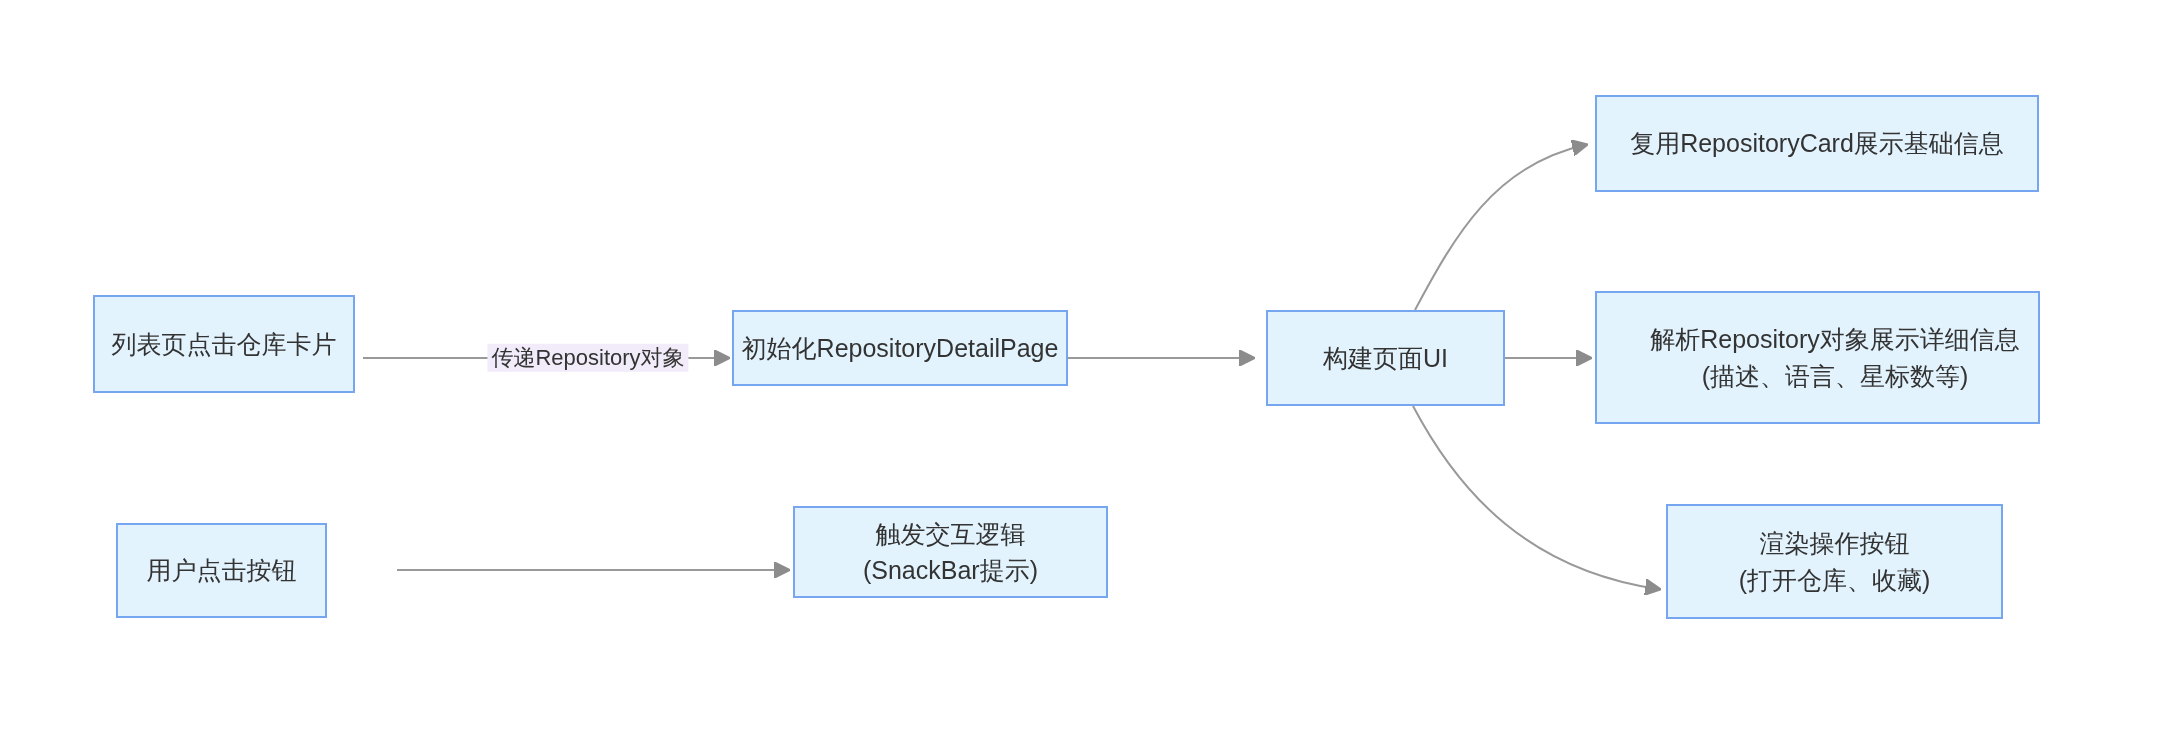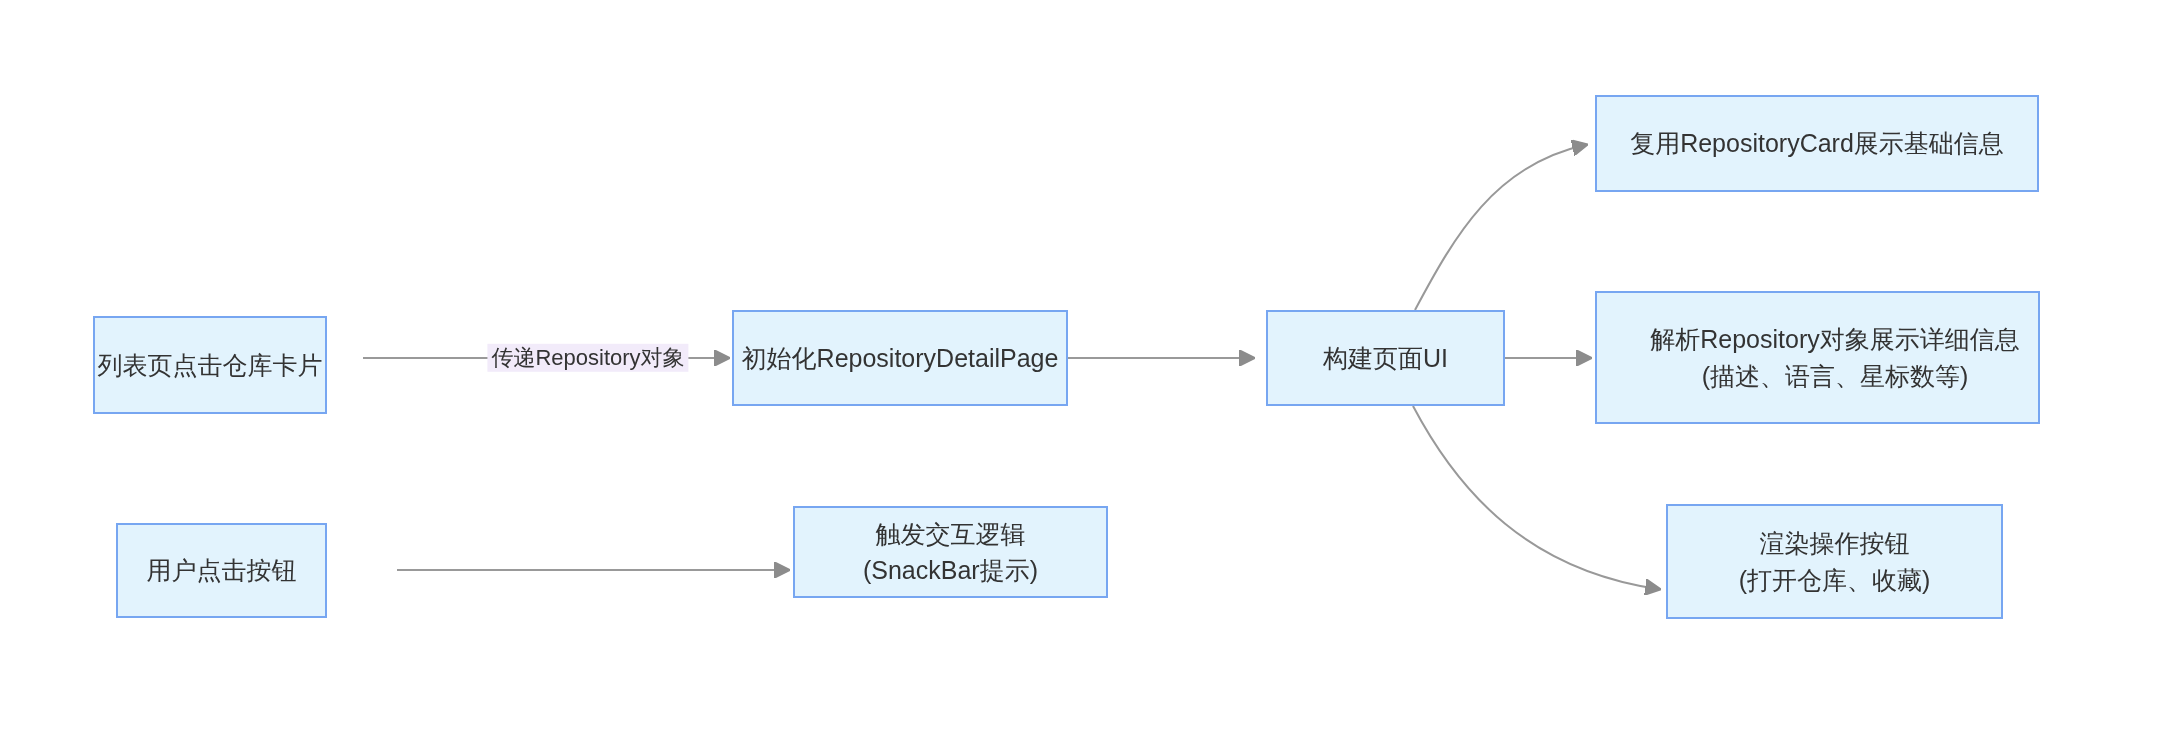--- a/index.html
+++ b/index.html
@@ -63,25 +63,25 @@
       </marker>
     </defs>
     <path class="edge" d="M 363 358 L 727 358" marker-end="url(#arrow)"></path>
     <path class="edge" d="M 1068 358 L 1252 358" marker-end="url(#arrow)"></path>
     <path class="edge" d="M 1415 310 C 1455 235, 1495 165, 1585 145" marker-end="url(#arrow)"></path>
     <path class="edge" d="M 1497 358 L 1589 358" marker-end="url(#arrow)"></path>
     <path class="edge" d="M 1413 406 C 1460 495, 1530 570, 1658 589" marker-end="url(#arrow)"></path>
     <path class="edge" d="M 397 570 L 787 570" marker-end="url(#arrow)"></path>
   </svg>
 
-  <div class="node" style="left:93px; top:316px; width:234px; height:98px;">
+  <div class="node" style="left:93px; top:295px; width:262px; height:98px;">
     <span>列表页点击仓库卡片</span>
   </div>
 
-  <div class="node" style="left:732px; top:310px; width:336px; height:96px;">
+  <div class="node" style="left:732px; top:310px; width:336px; height:76px;">
     <span>初始化RepositoryDetailPage</span>
   </div>
 
   <div class="node" style="left:1258px; top:310px; width:239px; height:96px;margin-left:8px;">
     <span>构建页面UI</span>
   </div>
 
   <div class="node" style="left:1595px; top:95px; width:444px; height:97px;text-align:right;">
     <span>复用RepositoryCard展示基础信息</span>
   </div>

